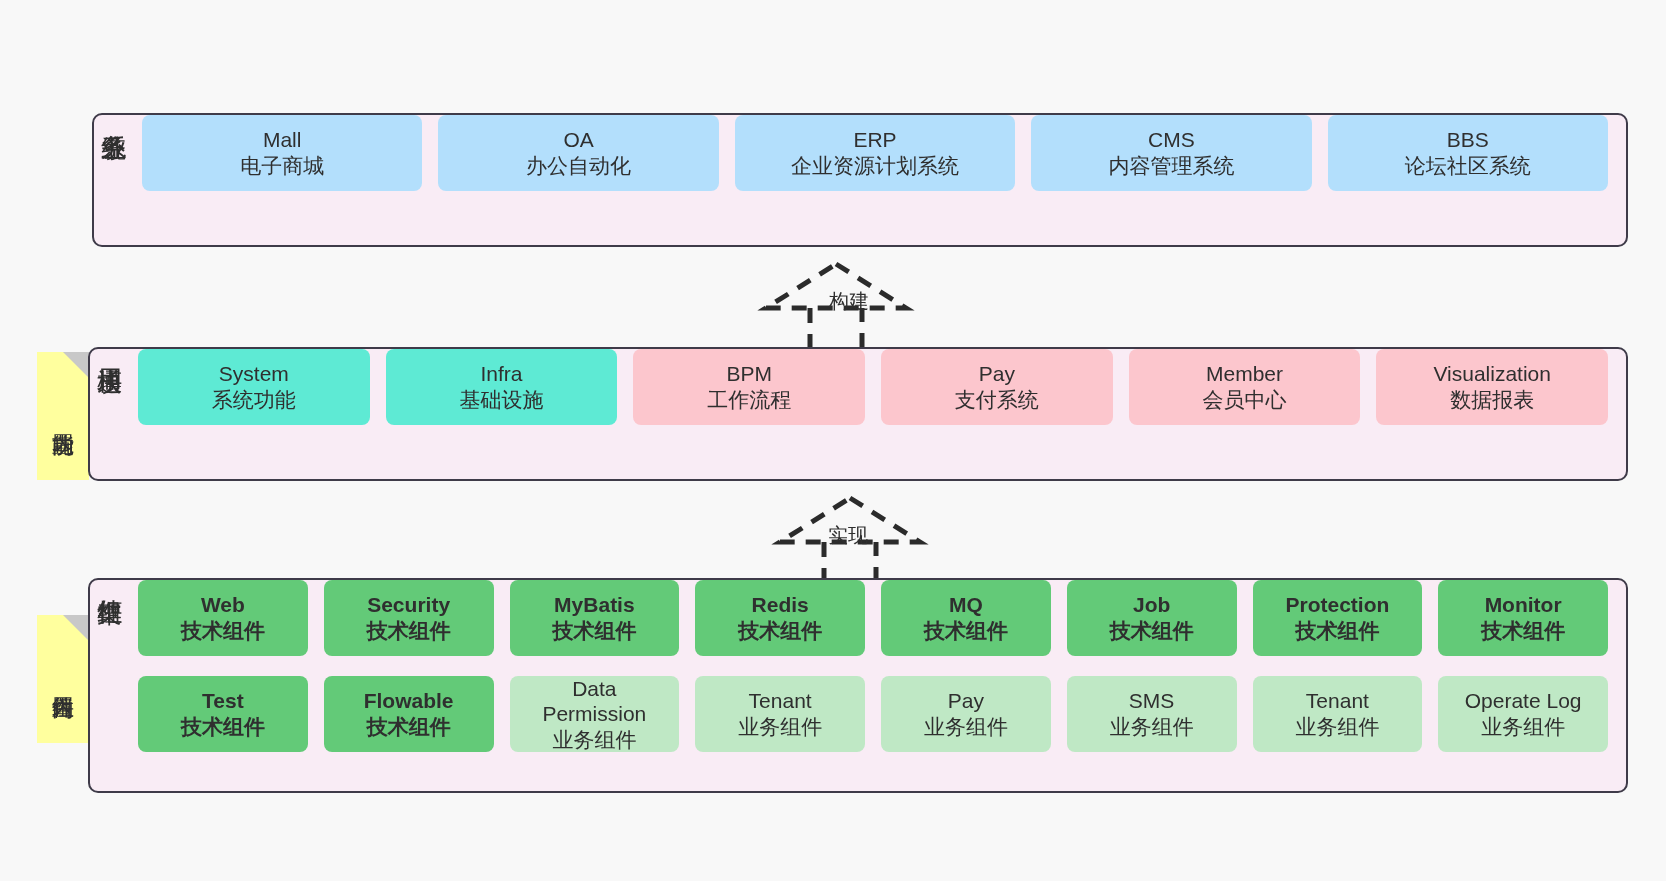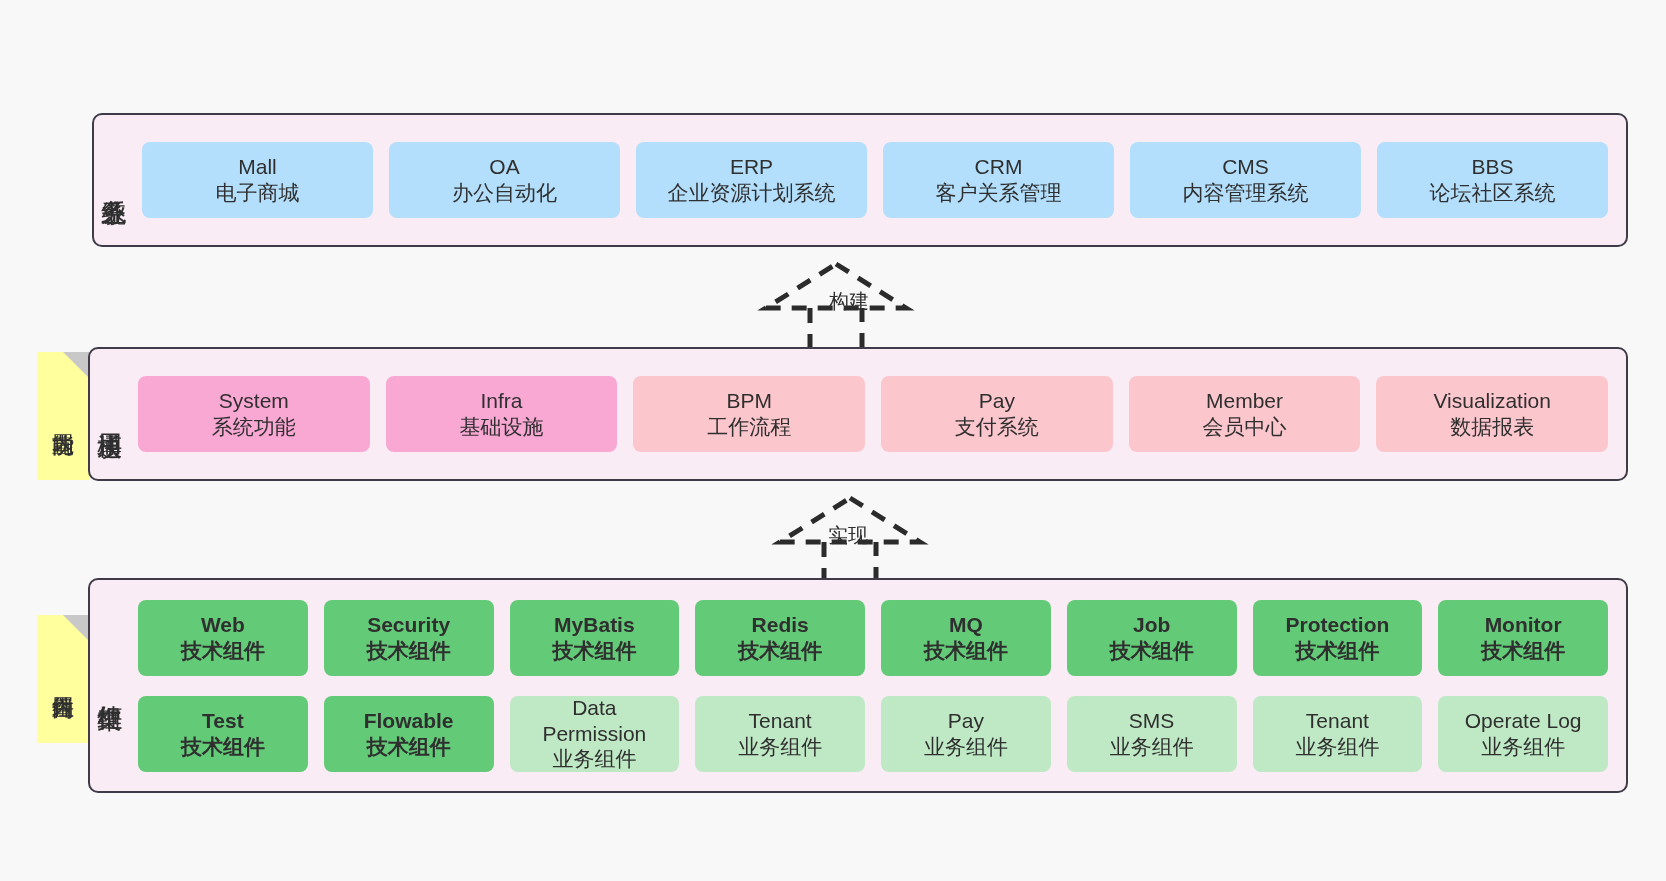--- a/index.html
+++ b/index.html
@@ -18,21 +18,21 @@
 
   
   .layer {
     position: absolute;
     background: #f9ecf5;
     border: 2.2px solid #3f3b49;
     border-radius: 10px;
     box-sizing: border-box;
     display: flex;
     flex-direction: row;
-    align-items: center;
+    align-items: flex-start;
   }
 
   
   .layer-title {
     flex: 0 0 auto;
     width: 40px;
     display: flex;
     align-items: center;
     justify-content: center;
     font-size: 25px;
@@ -73,21 +73,21 @@
     line-height: 1.22;
     color: #2f2f2f;
     box-sizing: border-box;
     padding: 4px 2px;
   }
   .tile .l1 { display: block; }
   .tile .l2 { display: block; }
   .tile .l3 { display: block; }
 
   .tile.blue       { background: #b3dffc; }
-  .tile.red        { background: #f9a8d4; }
+  .tile.red        { background: #5eead4; }
   .tile.pink       { background: #fcc6cd; }
   .tile.green      { background: #63ca78; font-weight: bold; }
   .tile.lightgreen { background: #bfe8c5; }
 
   .row-top    .tile { height: 76px; }
   .row-bottom .tile { height: 76px; }
 
   
   .note {
     position: absolute;
@@ -144,24 +144,20 @@
       <div class="tile blue">
         <span class="l1">OA</span>
         <span class="l2">办公自动化</span>
       </div>
 
       <div class="tile blue">
         <span class="l1">ERP</span>
         <span class="l2">企业资源计划系统</span>
       </div>
 
-      <div class="tile blue">
-        <span class="l1">CRM</span>
-        <span class="l2">客户关系管理</span>
-      </div>
 
       <div class="tile blue">
         <span class="l1">CMS</span>
         <span class="l2">内容管理系统</span>
       </div>
 
       <div class="tile blue">
         <span class="l1">BBS</span>
         <span class="l2">论坛社区系统</span>
       </div>

